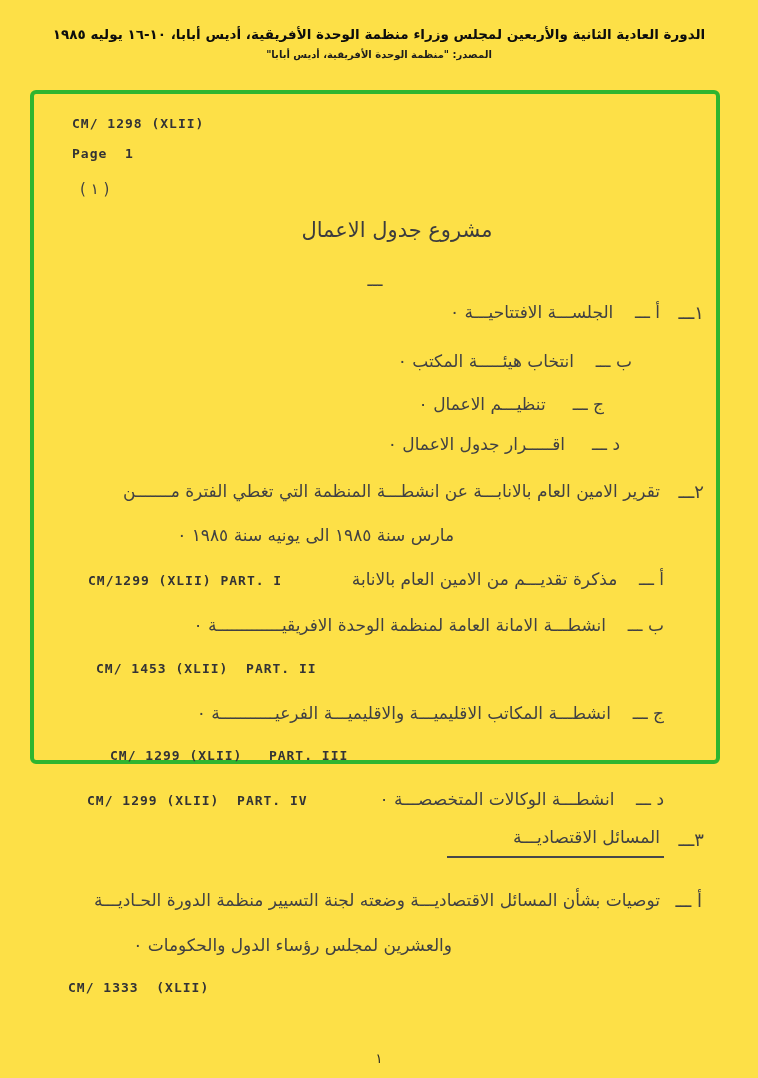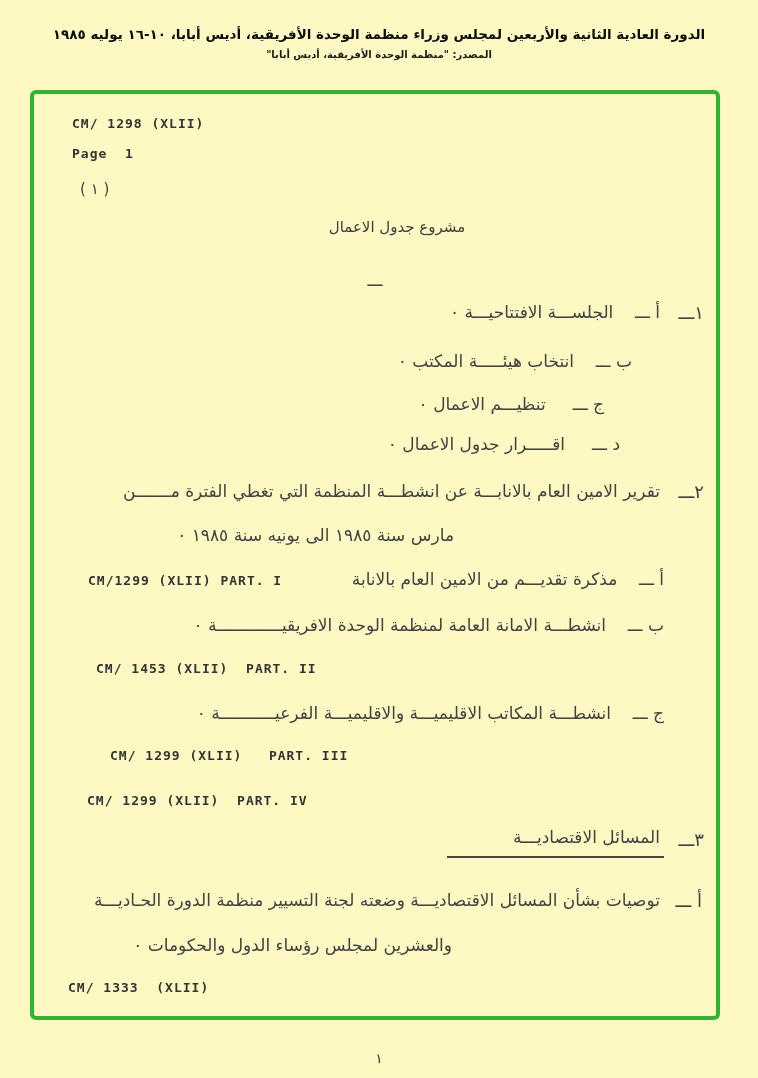--- a/index.html
+++ b/index.html
@@ -3,43 +3,43 @@
 <meta charset="utf-8">
 <style>
   * { margin:0; padding:0; box-sizing:border-box; }
   html,body { width:758px; height:1078px; }
   body {
     background:#ffffff;
     font-family:"DejaVu Sans", sans-serif;
     position:relative;
     overflow:hidden;
   }
-  .sheet { position:absolute; inset:0; background:#fef9c3; }
+  .sheet { position:absolute; inset:0; background:#fde047; }
 
   
   .top-header { position:absolute; top:26px; left:0; right:0; text-align:center; direction:rtl; }
   .h-line1 { font-size:13.5px; font-weight:bold; color:#0d0d0d; letter-spacing:0; }
   .h-line2 { margin-top:7px; font-size:10px; font-weight:bold; color:#1c1c1c; }
 
   
   .frame {
-    position:absolute; left:30px; top:90px; width:690px; height:930px;
+    position:absolute; left:30px; top:90px; width:690px; height:674px;
     border:4px solid #2fb52f; border-radius:6px;
   }
 
   .line { position:absolute; white-space:pre; color:#414143; }
   .ltr {
     direction:ltr;
     font-family:"DejaVu Sans Mono","Liberation Mono",monospace;
     font-size:13px; letter-spacing:1px; color:#333335; font-weight:bold;
   }
   .rtl { direction:rtl; font-size:17px; }
   .num { font-size:18px; }
   .center { left:0; right:0; text-align:center; }
-  .title { font-size:15px; color:#3c3c3e;padding-left:44px; }
+  .title { font-size:21px; color:#3c3c3e;padding-left:44px; }
   .underlined {
     border-bottom:2px solid #47474a;
     padding:0 4px 9px 66px; 
   }
 
   .footer { position:absolute; top:1048px; left:0; right:0; text-align:center; }
   .footer span { font-size:13px; color:#2a2a2a; }
 </style>
 </head>
 <body>
@@ -72,20 +72,21 @@
 
     <div class="line rtl" style="right:52px; top:475px;">أ ـــ    مذكرة تقديـــم من الامين العام بالانابة</div>
     <div class="line ltr" style="left:54px; top:479px;">CM/1299 (XLII) PART. I</div>
 
     <div class="line rtl" style="right:52px; top:521px;">ب ـــ    انشطـــة الامانة العامة لمنظمة الوحدة الافريقيـــــــــــــة ٠</div>
     <div class="line ltr" style="left:62px; top:567px;">CM/ 1453 (XLII)  PART. II</div>
 
     <div class="line rtl" style="right:52px; top:609px;">ج ـــ    انشطـــة المكاتب الاقليميـــة والاقليميـــة الفرعيـــــــــــة ٠</div>
     <div class="line ltr" style="left:76px; top:654px;">CM/ 1299 (XLII)   PART. III</div>
 
+    <div class="line rtl" style="right:52px; top:695px;">د ـــ    انشطـــة الوكالات المتخصصـــة ٠</div>
     <div class="line ltr" style="left:53px; top:699px;">CM/ 1299 (XLII)  PART. IV</div>
 
     <div class="line rtl num" style="right:12px; top:735px;">٣ـــ</div>
     <div class="line rtl underlined" style="right:52px; top:733px;">المسائل الاقتصاديـــة</div>
 
     <div class="line rtl num" style="right:14px; top:796px;">أ ـــ</div>
     <div class="line rtl" style="right:56px; top:796px;">توصيات بشأن المسائل الاقتصاديـــة وضعته لجنة التسيير منظمة الدورة الحـاديـــة</div>
     <div class="line rtl" style="right:264px; top:841px;">والعشرين لمجلس رؤساء الدول والحكومات ٠</div>
 
     <div class="line ltr" style="left:34px; top:886px;">CM/ 1333  (XLII)</div>

